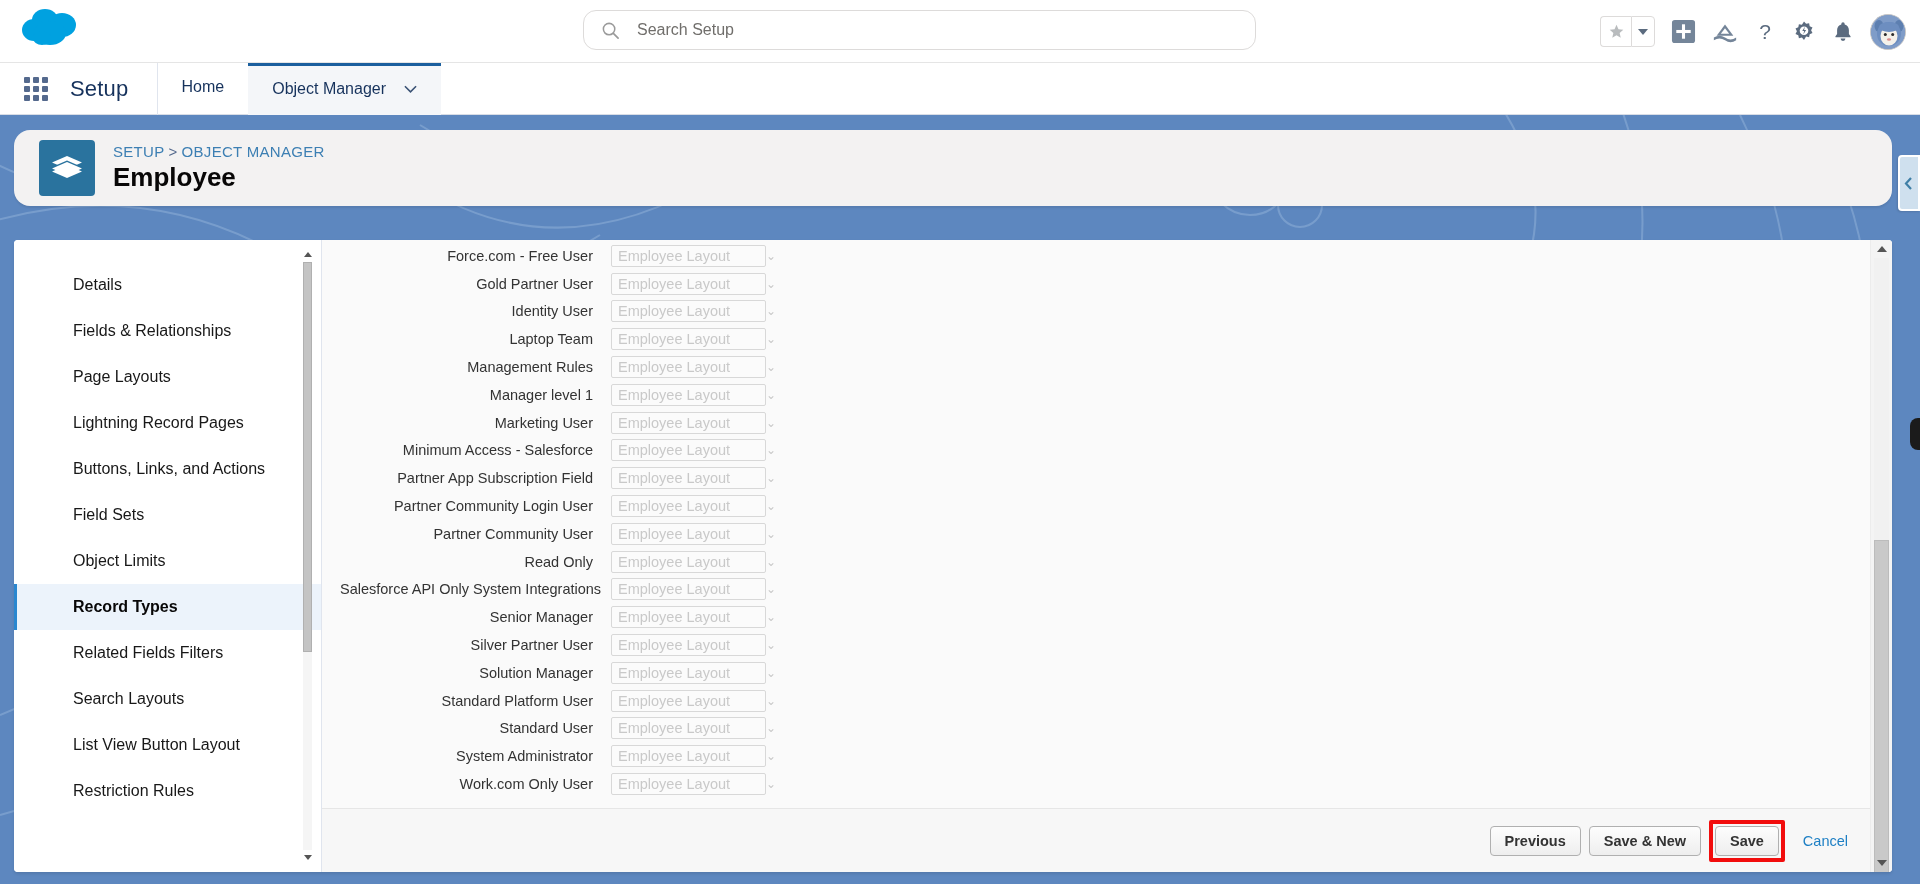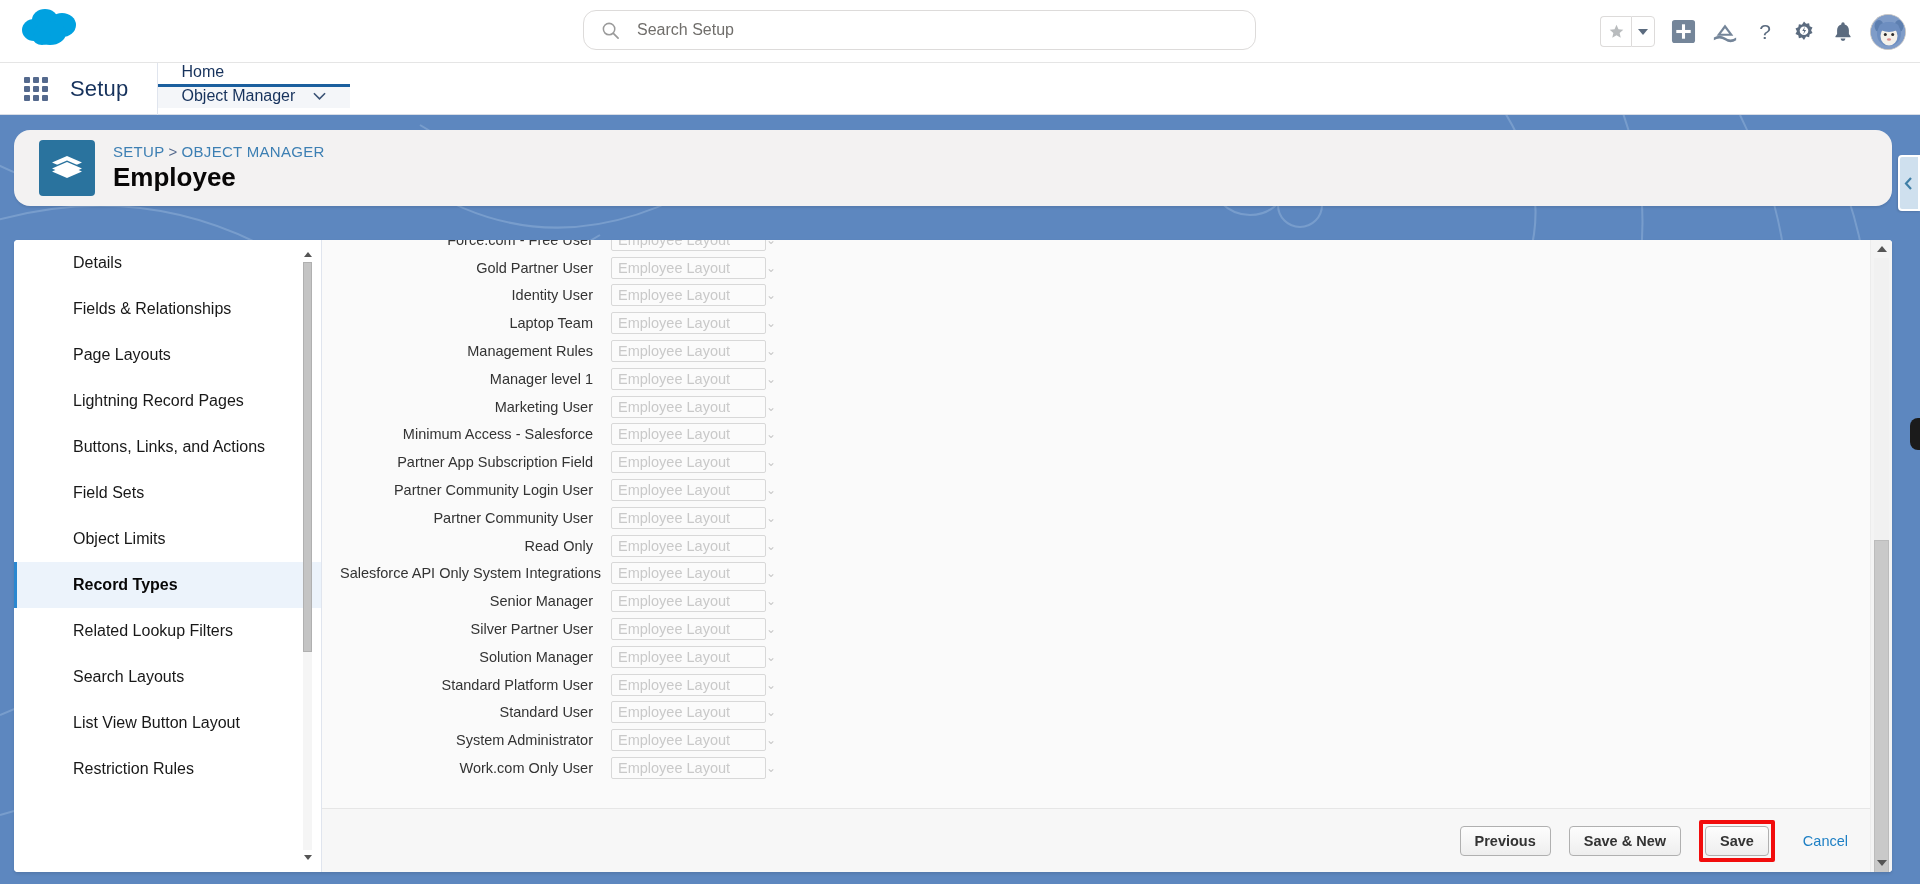--- a/index.html
+++ b/index.html
@@ -71,21 +71,21 @@
   }
   .waffle { margin-left: 22px; width: 28px; height: 28px;
             display: grid; grid-template-columns: repeat(3, 6px);
             grid-template-rows: repeat(3, 6px); gap: 3px;
             align-content: center; justify-content: center; }
   .waffle i { width: 6px; height: 6px; background: #54698d; border-radius: 1px; display:block; }
   .setup-title {
     margin-left: 20px; font-size: 22px; color: #16325c; letter-spacing: .2px;
   }
   .setup-divider { width: 1px; height: 52px; background: #e0e5ee; margin-left: 28px; }
-  .setup-tabs { display: flex; height: 52px; align-items: stretch; flex-direction: column; }
+  .setup-tabs { display: flex; height: 52px; align-items: stretch; }
   .stab {
     display: flex; align-items: center; padding: 0 24px;
     font-size: 16px; color: #16325c; cursor: pointer;
     border-bottom: 3px solid transparent;
   }
   .stab.active {
     background: #f4f6f9; border-top: 3px solid #1b5f9e;
     color: #16325c;
   }
   .stab .chev { margin-left: 18px; }
@@ -146,21 +146,21 @@
     display: flex;
     overflow: hidden;
   }
 
   
   .sidebar {
     width: 308px; height: 632px; background: #ffffff;
     position: relative; flex: none;
     border-right: 1px solid #e0e5ee;
   }
-  .side-list { }
+  .side-list { padding-top: 22px; }
   .side-item {
     height: 46px; display: flex; align-items: center;
     padding-left: 56px; font-size: 16px; color: #181818;
     cursor: pointer; border-left: 3px solid transparent;
   }
   .side-item.active {
     background: #ecf3fb; border-left: 3px solid #2a87d0;
     font-weight: bold; color: #080707;
   }
   .side-scroll {
@@ -181,21 +181,21 @@
 
   
   .content {
     flex: 1; position: relative; background: #fafafa;
     display: flex; flex-direction: column;
   }
   .rows-viewport {
     position: absolute; top: 0; left: 0; right: 22px;
     height: 560px; overflow: hidden; background: #fafafa;
   }
-  .rows-inner { position: relative; padding-top: 0; }
+  .rows-inner { position: relative; padding-top: 0; margin-top: 16px; }
   .prow {
     height: 27.8px; display: flex; align-items: center;
     padding-left: 18px;
   }
   .prow .pname {
     width: 263px; text-align: right; font-size: 14.5px;
     color: #333333; padding-right: 10px; white-space: nowrap;
   }
   .pselect {
     width: 155px; height: 22px; margin-left: 8px;
@@ -208,21 +208,21 @@
   }
   .pselect .lbl { white-space: nowrap; }
   .pselect .cv { color: #c9c9c9; font-size: 12px; }
 
   
   .btn-bar {
     position: absolute; bottom: 0; left: 0; right: 22px;
     height: 64px; background: #f7f7f7;
     border-top: 1px solid #e6e6e6;
     display: flex; align-items: center; justify-content: flex-end;
-    padding-right: 18px; gap: 18px;
+    padding-right: 18px; gap: 8px;
   }
   .btn {
     height: 30px; padding: 0 14px;
     border: 1px solid #b0b0b0; border-radius: 4px;
     background: linear-gradient(#fdfdfd,#eeeeee);
     font-size: 14.5px; font-weight: bold; color: #333;
     display: flex; align-items: center; cursor: pointer;
     font-family: "Liberation Sans", sans-serif;
   }
   .save-hl {
@@ -451,21 +451,21 @@
       <div class="side-item">
         <span>Field Sets</span>
         </div>
       <div class="side-item">
         <span>Object Limits</span>
         </div>
       <div class="side-item active">
         <span>Record Types</span>
         </div>
       <div class="side-item">
-        <span>Related Lookup Filters</span>
+        <span>Related Fields Filters</span>
         </div>
       <div class="side-item">
         <span>Search Layouts</span>
         </div>
       <div class="side-item">
         <span>List View Button Layout</span>
         </div>
       <div class="side-item">
         <span>Restriction Rules</span>
         </div>

